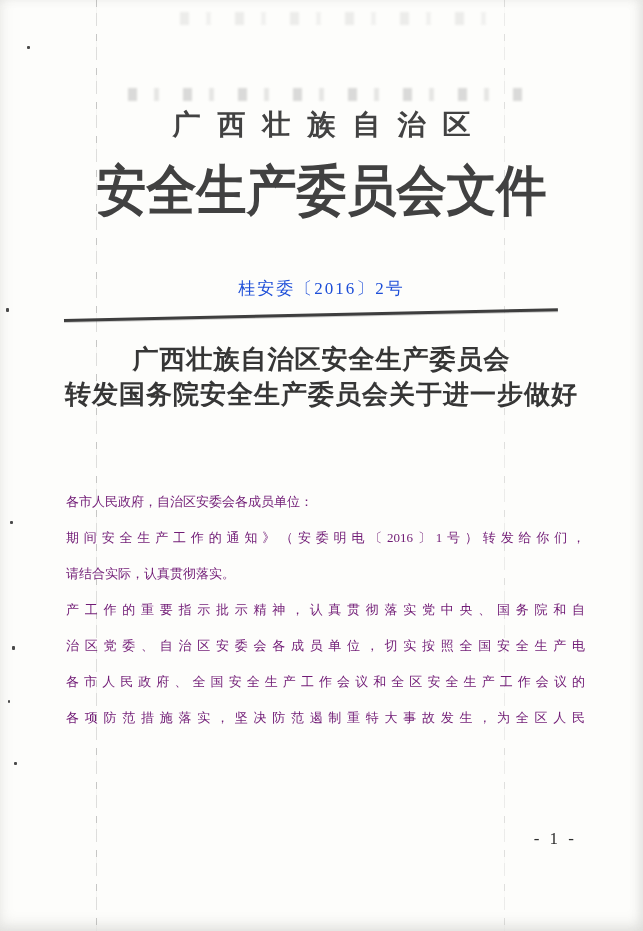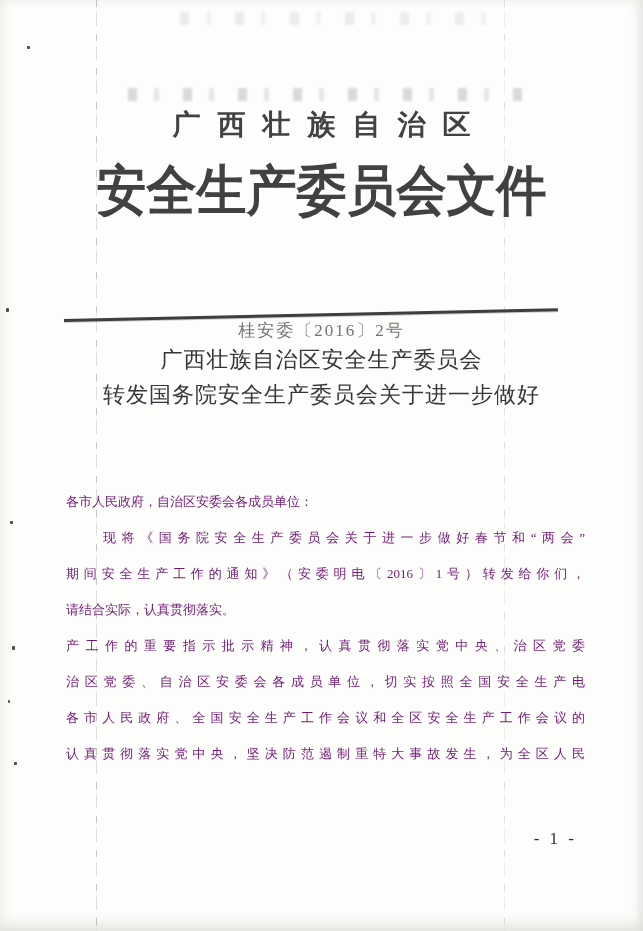--- a/index.html
+++ b/index.html
@@ -42,34 +42,34 @@
     position:absolute;top:158px;left:0;right:0;
     text-align:center;
     font-size:50px;font-weight:bold;color:#414141;
     letter-spacing:0px;
     transform:scaleY(1.08);
     white-space:nowrap;
   }
   .doc-number{
     position:absolute;top:277px;left:0;right:0;
     text-align:center;
-    font-size:17px;color:#737373;letter-spacing:2px;margin-top:42px;
+    font-size:17px;color:#1d4ed8;letter-spacing:2px;
   }
   .separator{
     position:absolute;left:64px;top:319px;width:494px;height:3px;
     background:#3e3e3e;
     transform:rotate(-1.25deg);transform-origin:left center;
     box-shadow:0 1px 0 rgba(62,62,62,.25);
   }
   
   .notice-title{
     position:absolute;top:342px;left:0;right:0;
     text-align:center;
     font-family:"Liberation Sans","DejaVu Sans",sans-serif;
-    font-weight:normal;font-size:22px;color:#363636;
+    font-weight:bold;font-size:26px;color:#363636;
     line-height:35px;letter-spacing:1px;
   }
   
   .body-block{
     position:absolute;top:484px;left:66px;width:519px;
     font-size:13px;color:#701a75;
     line-height:36px;
   }
   .line{
     text-align:justify;text-align-last:justify;
@@ -103,24 +103,23 @@
   <div class="doc-number">桂安委〔2016〕2号</div>
   <div class="separator"></div>
 
   <div class="notice-title">
     <div>广西壮族自治区安全生产委员会</div>
     <div>转发国务院安全生产委员会关于进一步做好</div>
   </div>
 
   <div class="body-block">
     <div class="line left">各市人民政府，自治区安委会各成员单位：</div>
-    <div class="line indent">现将《国务院安全生产委员会关于进一步做好春节和“两会”</div>
     <div class="line">期间安全生产工作的通知》（安委明电〔2016〕1号）转发给你们，</div>
     <div class="line left">请结合实际，认真贯彻落实。</div>
-    <div class="line">产工作的重要指示批示精神，认真贯彻落实党中央、治区党委</div>
+    <div class="line">产工作的重要指示批示精神，认真贯彻落实党中央、国务院和自</div>
     <div class="line">治区党委、自治区安委会各成员单位，切实按照全国安全生产电</div>
     <div class="line">各市人民政府、全国安全生产工作会议和全区安全生产工作会议的</div>
-    <div class="line">认真贯彻落实党中央，坚决防范遏制重特大事故发生，为全区人民</div>
+    <div class="line">各项防范措施落实，坚决防范遏制重特大事故发生，为全区人民</div>
   </div>
 
   <div class="page-number">- 1 -</div>
 
 </div>
 
 </body></html>

